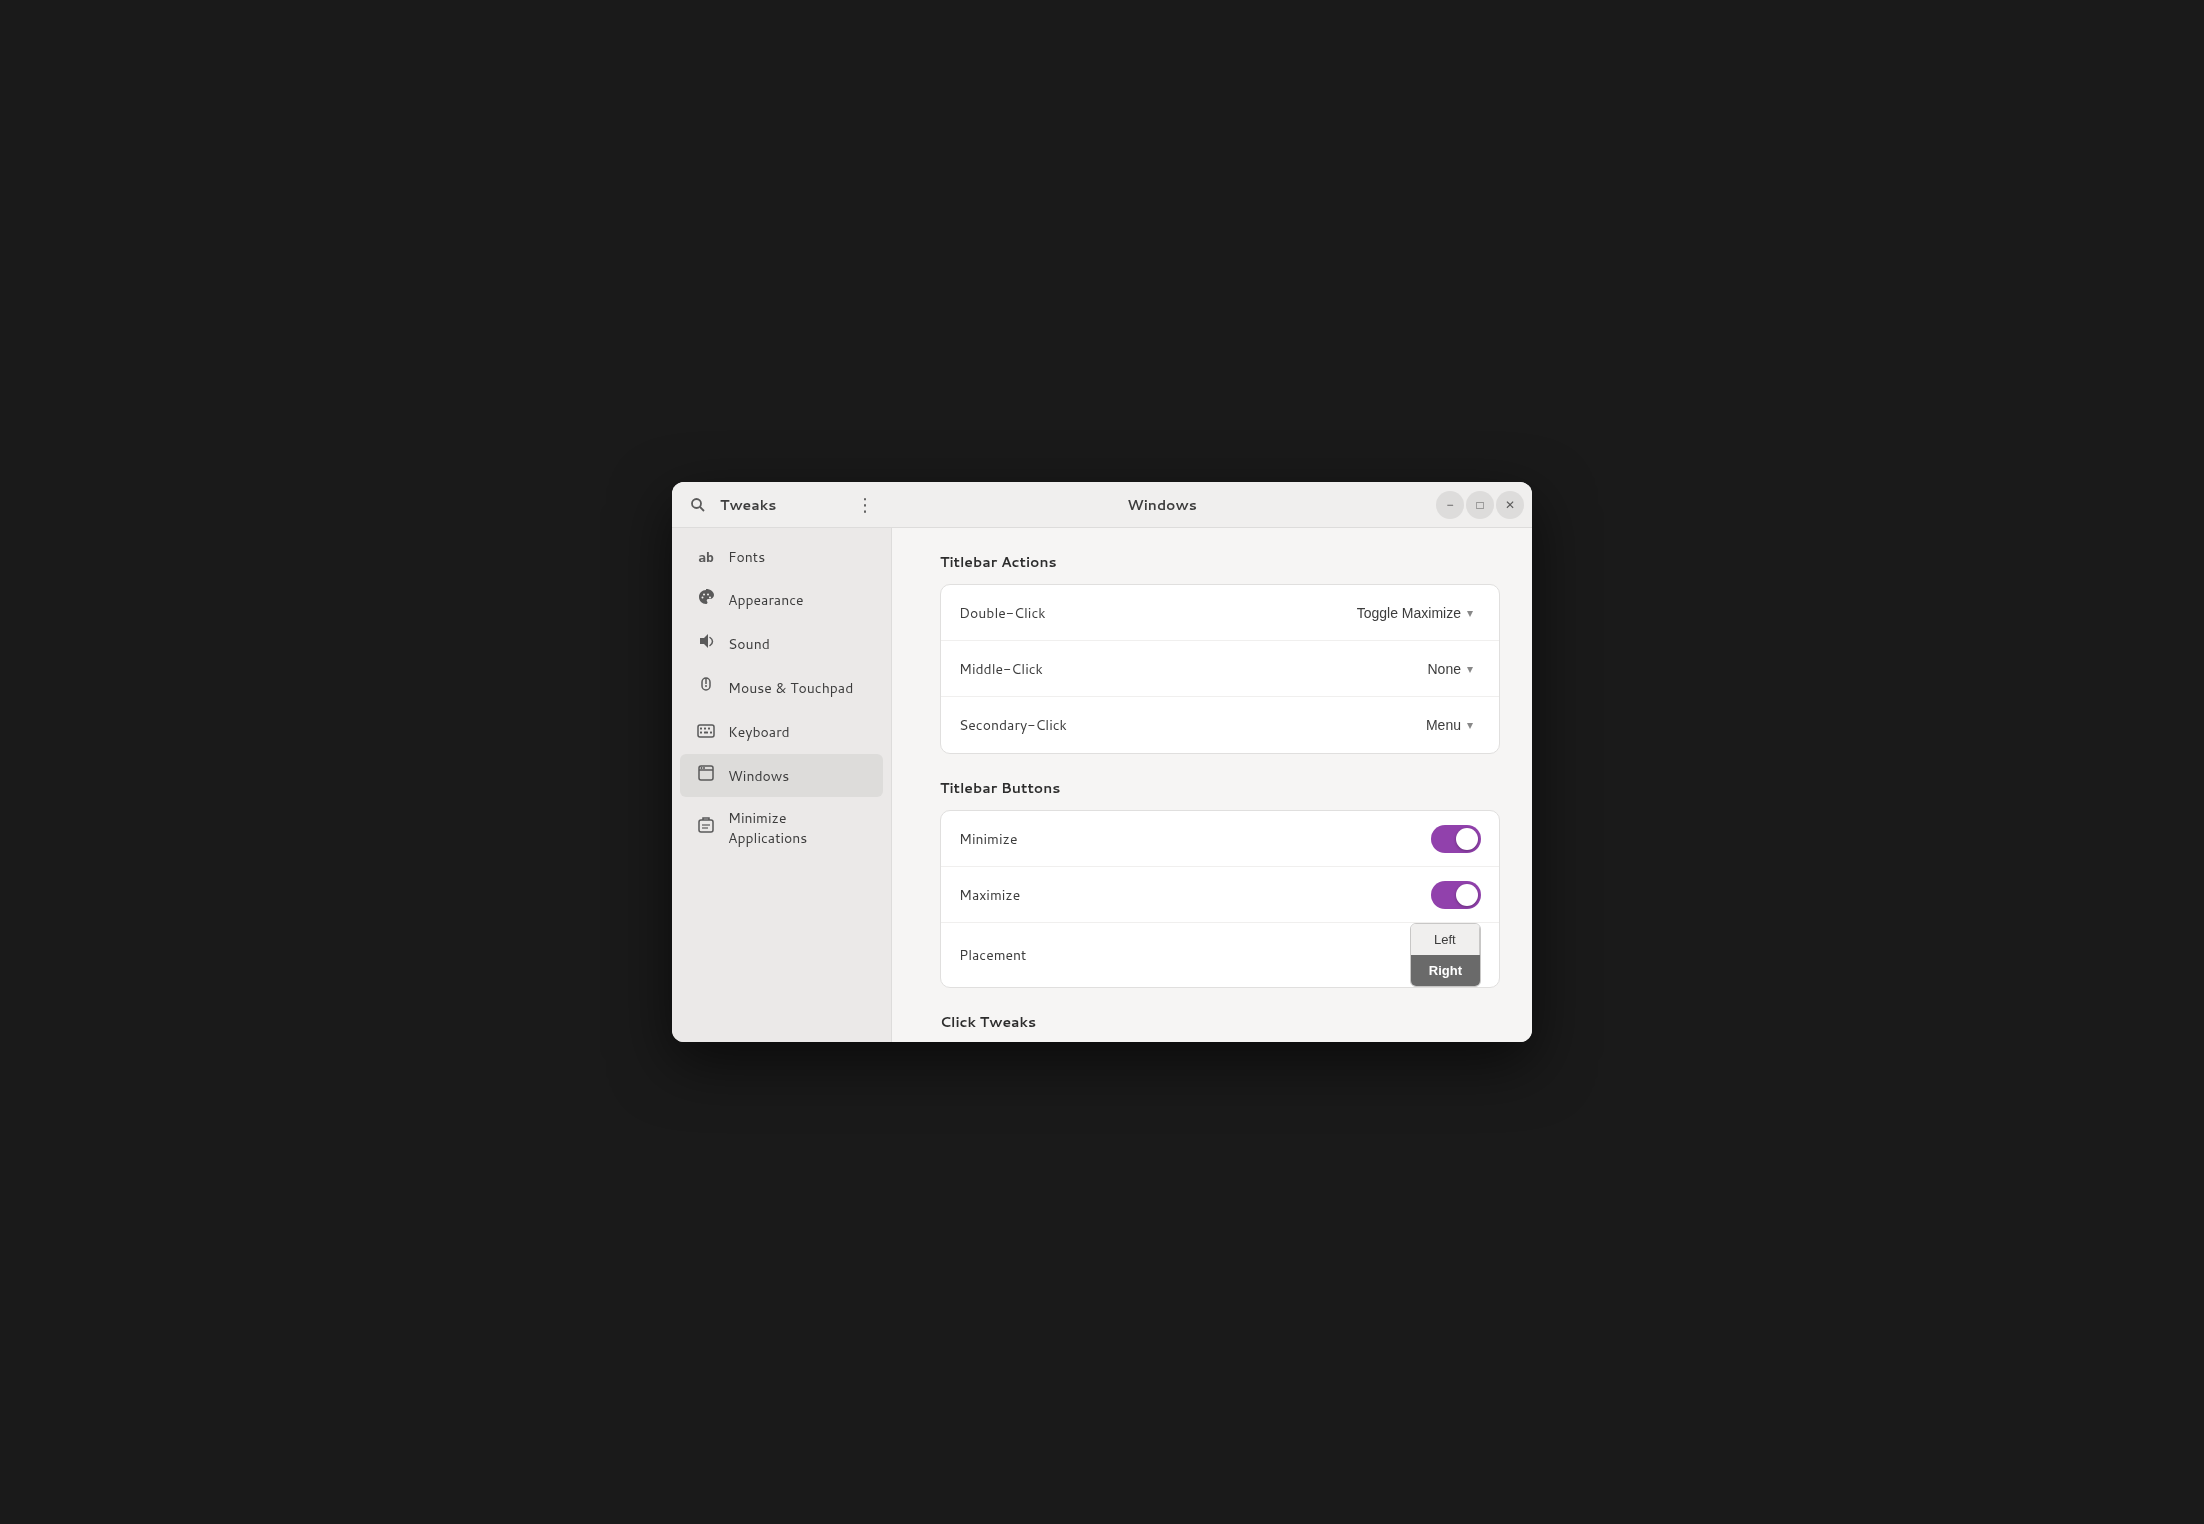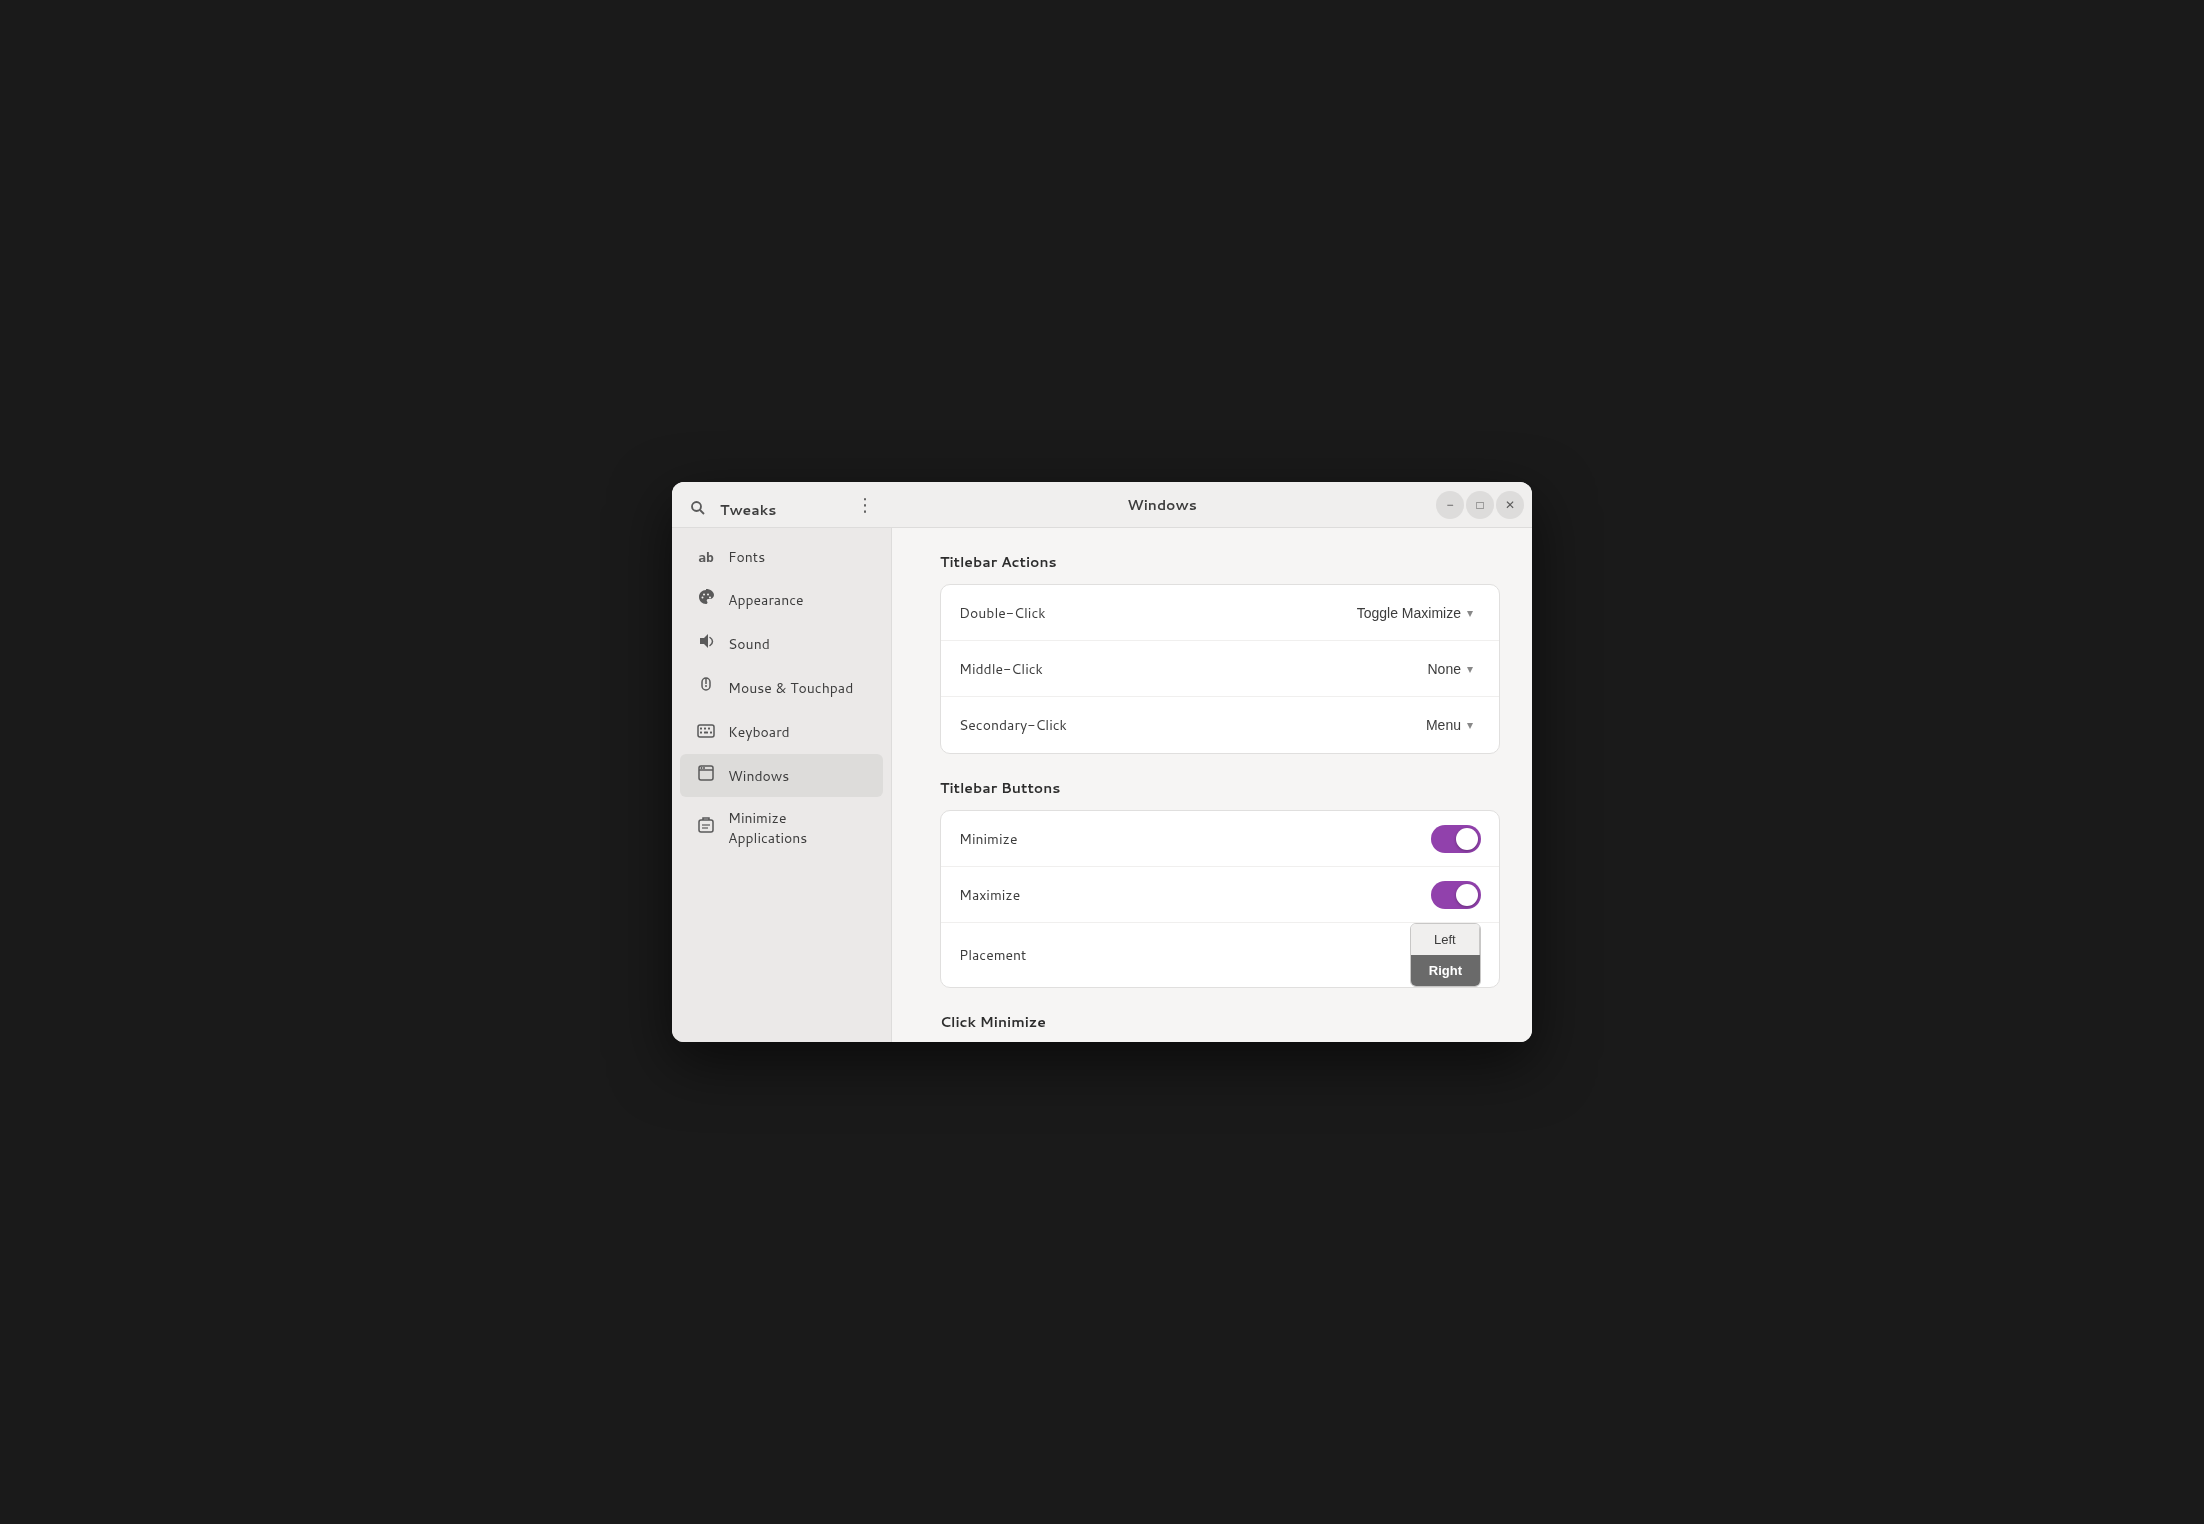--- a/index.html
+++ b/index.html
@@ -25,21 +25,21 @@
       display: flex;
       align-items: center;
       background: #f0efee;
       border-bottom: 1px solid #dddcdb;
       height: 46px;
       flex-shrink: 0;
     }
     .titlebar-left {
       width: 220px;
       display: flex;
-      align-items: flex-end;
+      align-items: center;
       gap: 10px;
       padding: 0 14px;
     }
     .titlebar-center {
       flex: 1;
       display: flex;
       align-items: center;
       justify-content: center;
     }
     .titlebar-right {
@@ -401,21 +401,21 @@
         <div class="settings-row">
           <span class="row-label">Placement</span>
           <div class="placement-group">
             <button class="placement-btn">Left</button>
             <button class="placement-btn active">Right</button>
           </div>
         </div>
 
       </div>
 
-      <div class="section-title">Click Minimize</div>
+      <div class="section-title">Click Tweaks</div>
       <div class="settings-group">
 
         <div class="settings-row" style="min-height: 64px; align-items: center;">
           <div class="row-label-block">
             <span class="row-label">Attach Modal Dialogs</span>
 
           </div>
 
         </div>
 

